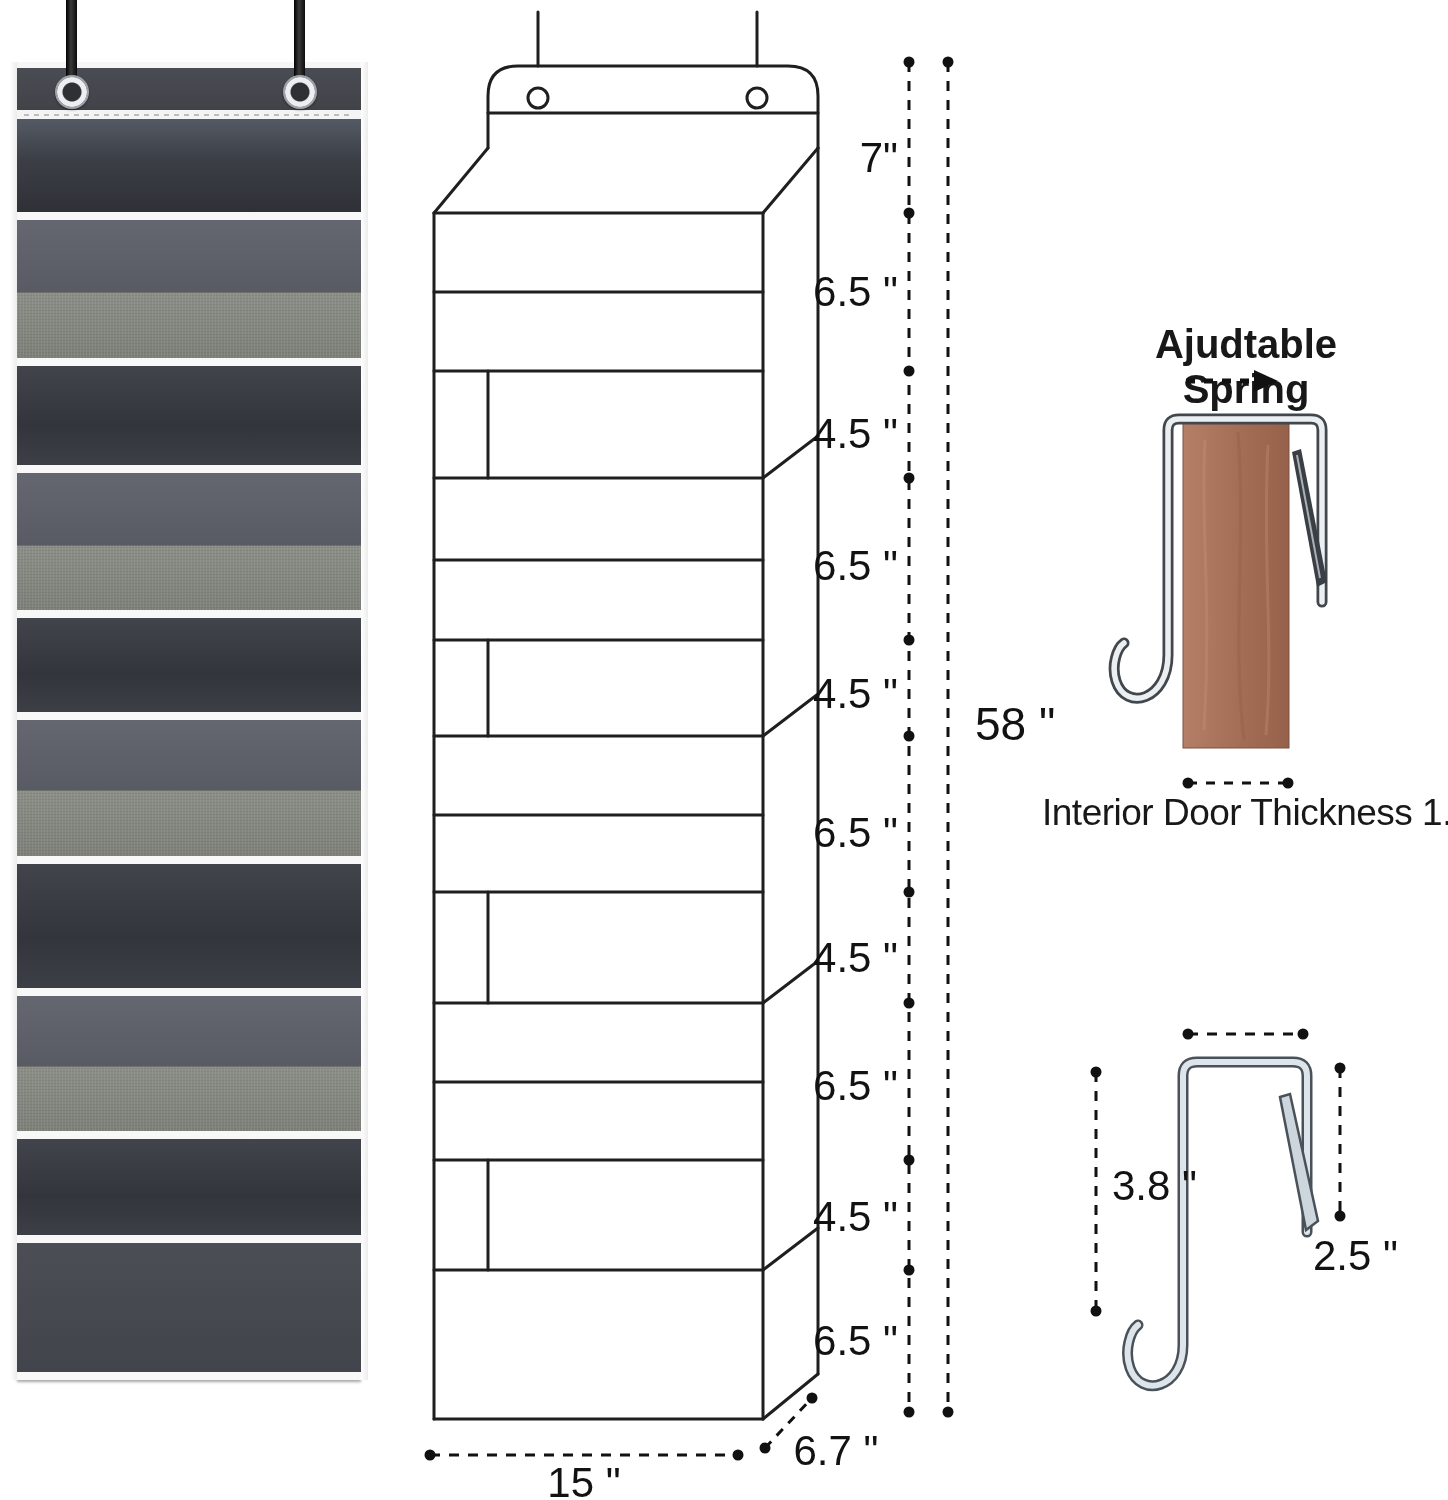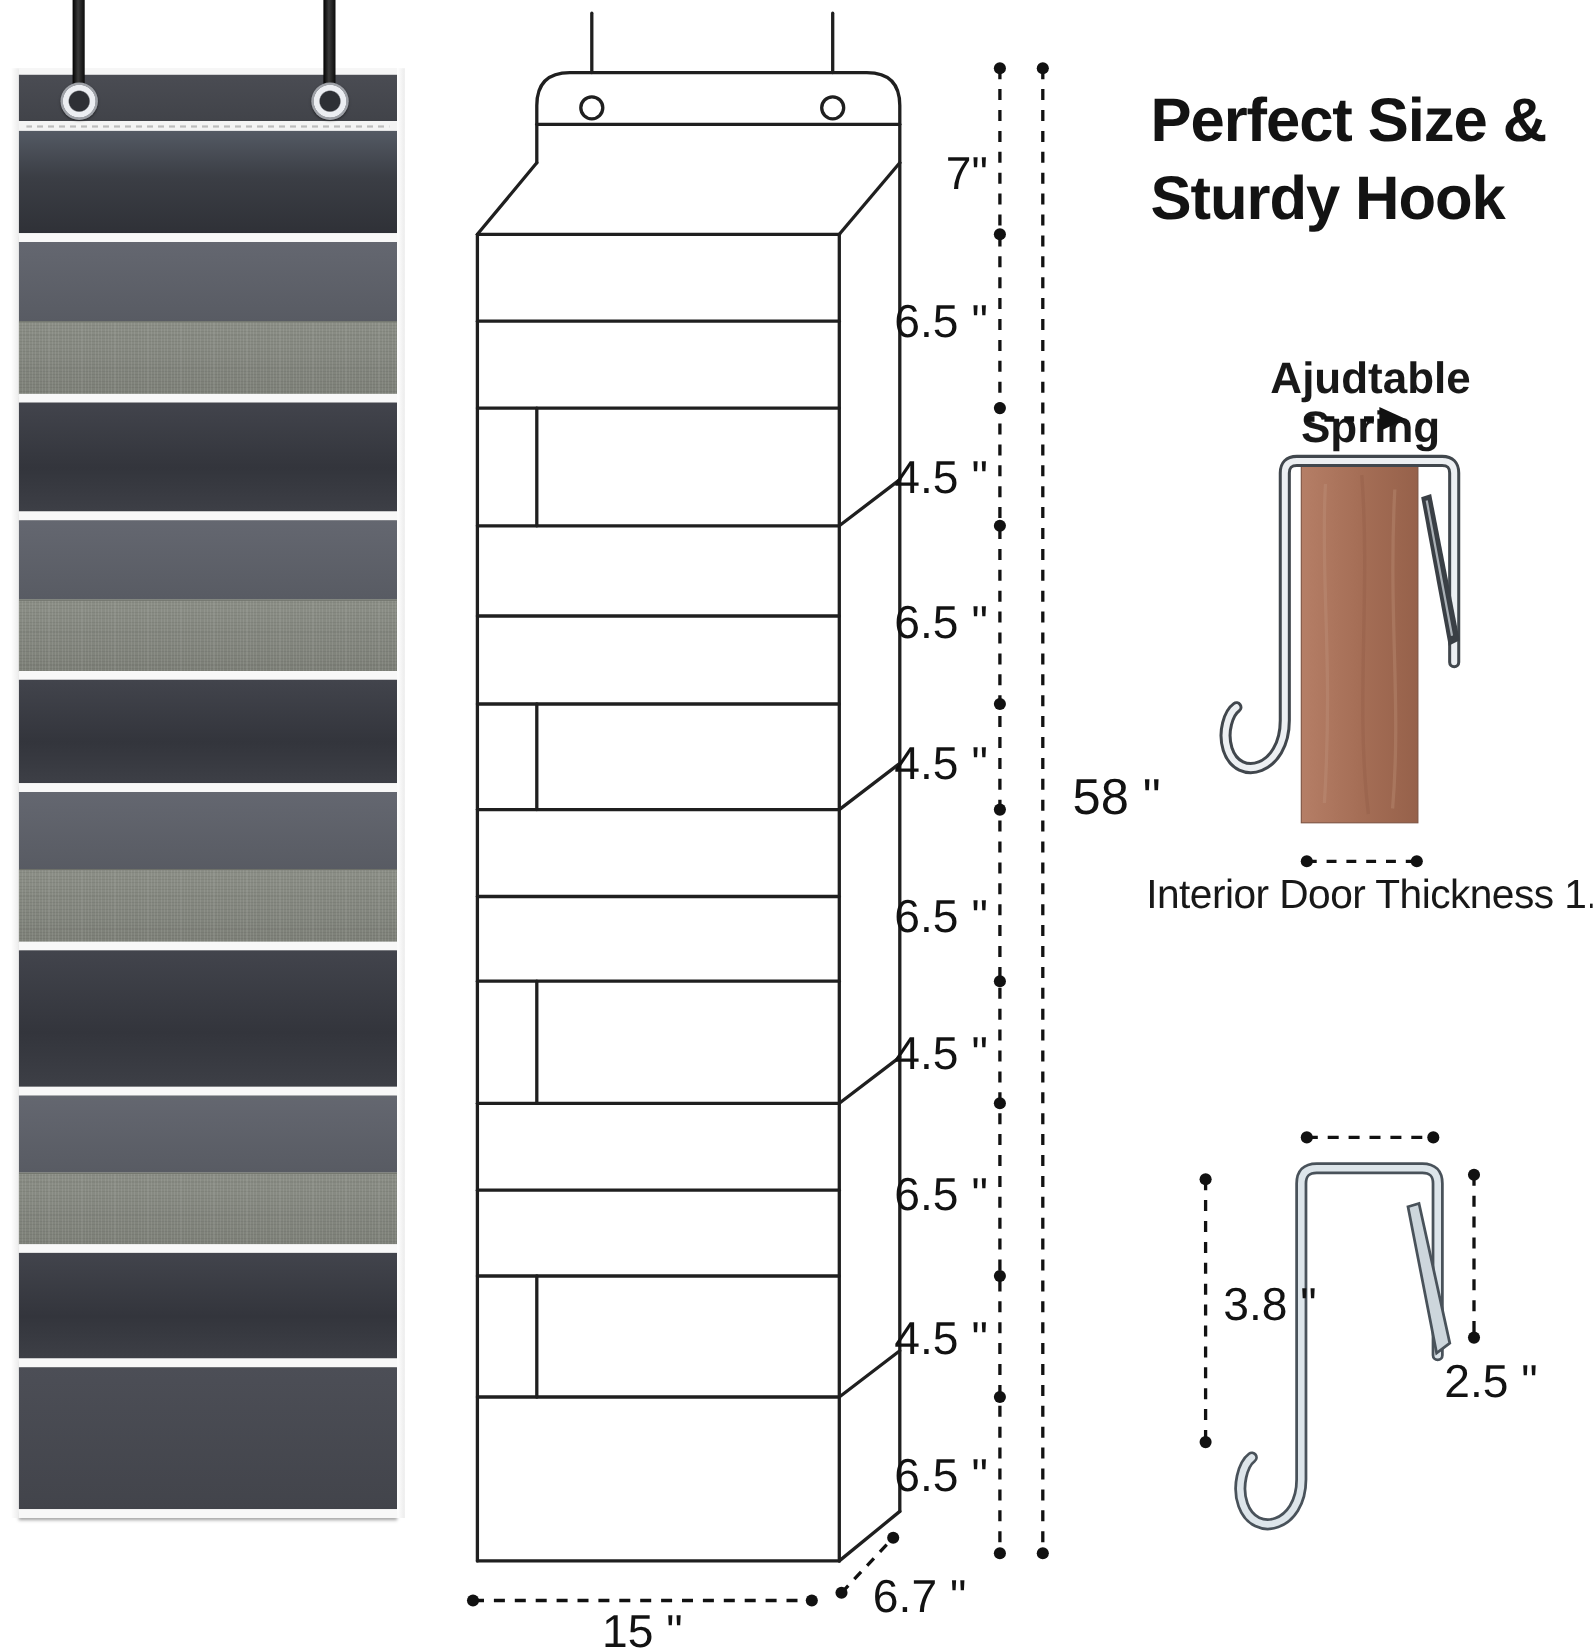--- a/index.html
+++ b/index.html
@@ -88,24 +88,20 @@
 
     <div class="side-trim left"></div>
     <div class="side-trim right"></div>
 
     <div class="strap" style="left:56px;"></div>
     <div class="strap" style="left:284px;"></div>
     <div class="grommet" style="left:45px;top:75px;"></div>
     <div class="grommet" style="left:273px;top:75px;"></div>
   </div>
 
-  <div class="title">
-    <div>Perfect Size &amp;</div>
-    <div>Sturdy Hook</div>
-  </div>
   <div class="spring-label">Ajudtable Spring</div>
   <div class="door-label">Interior Door Thickness 1.7 "</div>
 
   <svg class="abs" style="left:0;top:0;" width="1448" height="1500" viewBox="0 0 1448 1500">
     <defs>
       <linearGradient id="wood" x1="0" y1="0" x2="1" y2="0">
         <stop offset="0" stop-color="#b57e66"></stop>
         <stop offset="0.5" stop-color="#a56e56"></stop>
         <stop offset="1" stop-color="#96614a"></stop>
       </linearGradient>

